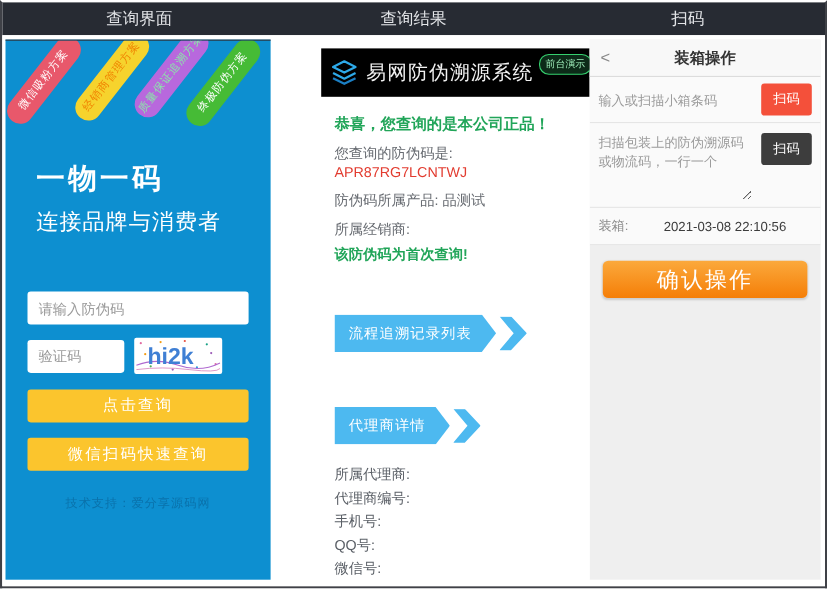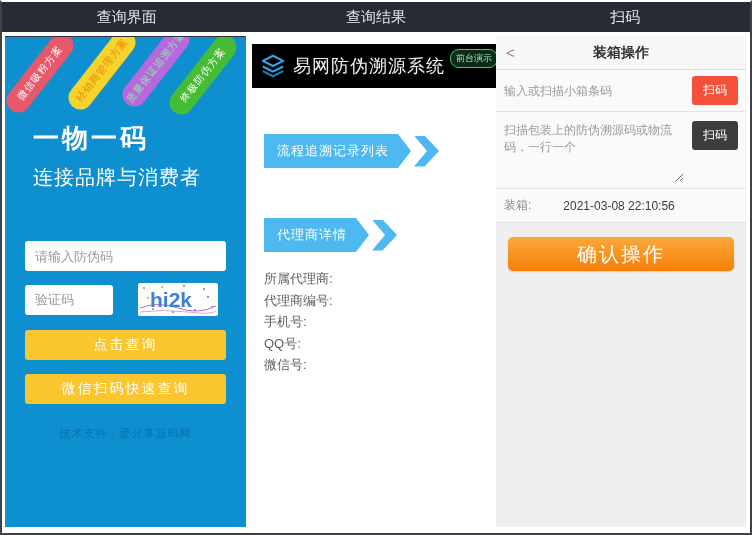--- a/index.html
+++ b/index.html
@@ -26,45 +26,45 @@
   .panel-left {
     width: 241px; flex: none; position: relative; overflow: hidden;
     background: #0d8fd0; border-top: 1px solid #2e3138;
   }
   .ribbon {
     position: absolute; width: 94px; height: 24px; line-height: 24px;
     border-radius: 12px; text-align: center;
     font-size: 10px; letter-spacing: 1px; white-space: nowrap;
     transform: rotate(-52deg);
   }
-  .slogan { margin-top: 84px; padding-left: 28px; color: #ffffff; position: relative; }
+  .slogan { margin-top: 108px; padding-left: 28px; color: #ffffff; position: relative; }
   .slogan-1 { font-size: 26px; font-weight: bold; letter-spacing: 3px; }
   .slogan-2 { font-size: 20px; margin-top: 8px; letter-spacing: 1px; }
   .qform { margin-top: 50px; padding: 0 20px; position: relative; }
   .qform input {
     border: none; outline: none; border-radius: 3px; background: #ffffff;
     height: 30px; font-size: 13px; padding: 0 10px; color: #404040;
   }
   .qform input::placeholder { color: #9a9a9a; }
   .code-input { width: 100%; display: block; }
-  .captcha-row { display: flex; align-items: center; margin-top: 12px; gap: 16px; }
+  .captcha-row { display: flex; align-items: center; margin-top: 12px; }
   .captcha-input { width: 88px; flex: none; }
   .captcha-box {
     width: 80px; height: 33px; background: #ffffff; margin-left: 9px;
     border-radius: 2px; overflow: hidden; flex: none;
   }
   .btn-yellow {
     margin-top: 14px; width: 100%; height: 30px; border: none; border-radius: 3px;
     background: #fbc52d; color: #ffffff; font-size: 14px; cursor: pointer;
     font-family: inherit; letter-spacing: 2px;
   }
   .support { margin-top: 22px; text-align: center; font-size: 11px; color: #0a72ab; letter-spacing: 1px; }
 
   
-  .panel-mid { width: 250px; flex: none; background: #ffffff; position: relative; overflow: hidden; }
+  .panel-mid { width: 250px; flex: none; background: #ffffff; position: relative; overflow: hidden; margin-left: 40px; }
   .mid-header {
     margin: 8px 0 0 6px; height: 44px; background: #000000;
     display: flex; align-items: center; padding: 0 6px 0 8px;
   }
   .brand-title { color: #f2f2f2; font-size: 18px; margin-left: 7px; letter-spacing: 1px; white-space: nowrap; }
   .demo-badge {
     margin-left: 5px; transform: translateY(-8px);
     border: 1px solid #35d06e; color: #9feebb; background: #0c2a18;
     font-size: 9px; padding: 2px 5px; border-radius: 9px; white-space: nowrap; flex: none;
   }
@@ -187,20 +187,29 @@
           <svg width="26" height="26" viewBox="0 0 28 28">
             <path d="M14 3 L25 8.5 14 14 3 8.5 Z" fill="none" stroke="#2da9e8" stroke-width="2.2" stroke-linejoin="round"></path>
             <path d="M3 14.5 L14 20 25 14.5" fill="none" stroke="#2da9e8" stroke-width="2.2" stroke-linejoin="round"></path>
             <path d="M3 19.5 L14 25 25 19.5" fill="none" stroke="#1b7fc4" stroke-width="2.2" stroke-linejoin="round"></path>
           </svg>
         </span>
         <span class="brand-title">易网防伪溯源系统</span>
         <span class="demo-badge">前台演示</span>
       </div>
 
+      <div class="mid-content">
+        <div class="congrats">恭喜，您查询的是本公司正品！</div>
+        <div class="info-line">
+          <span>您查询的防伪码是: </span><span class="code-red">APR87RG7LCNTWJ</span>
+        </div>
+        <div class="info-line">防伪码所属产品: 品测试</div>
+        <div class="info-line">所属经销商:</div>
+        <div class="first-query">该防伪码为首次查询!</div>
+      </div>
 
       <div class="banner banner-1">
         <span class="banner-label">流程追溯记录列表</span>
         <span class="banner-chevron"></span>
       </div>
       <div class="banner banner-2">
         <span class="banner-label">代理商详情</span>
         <span class="banner-chevron"></span>
       </div>
 

